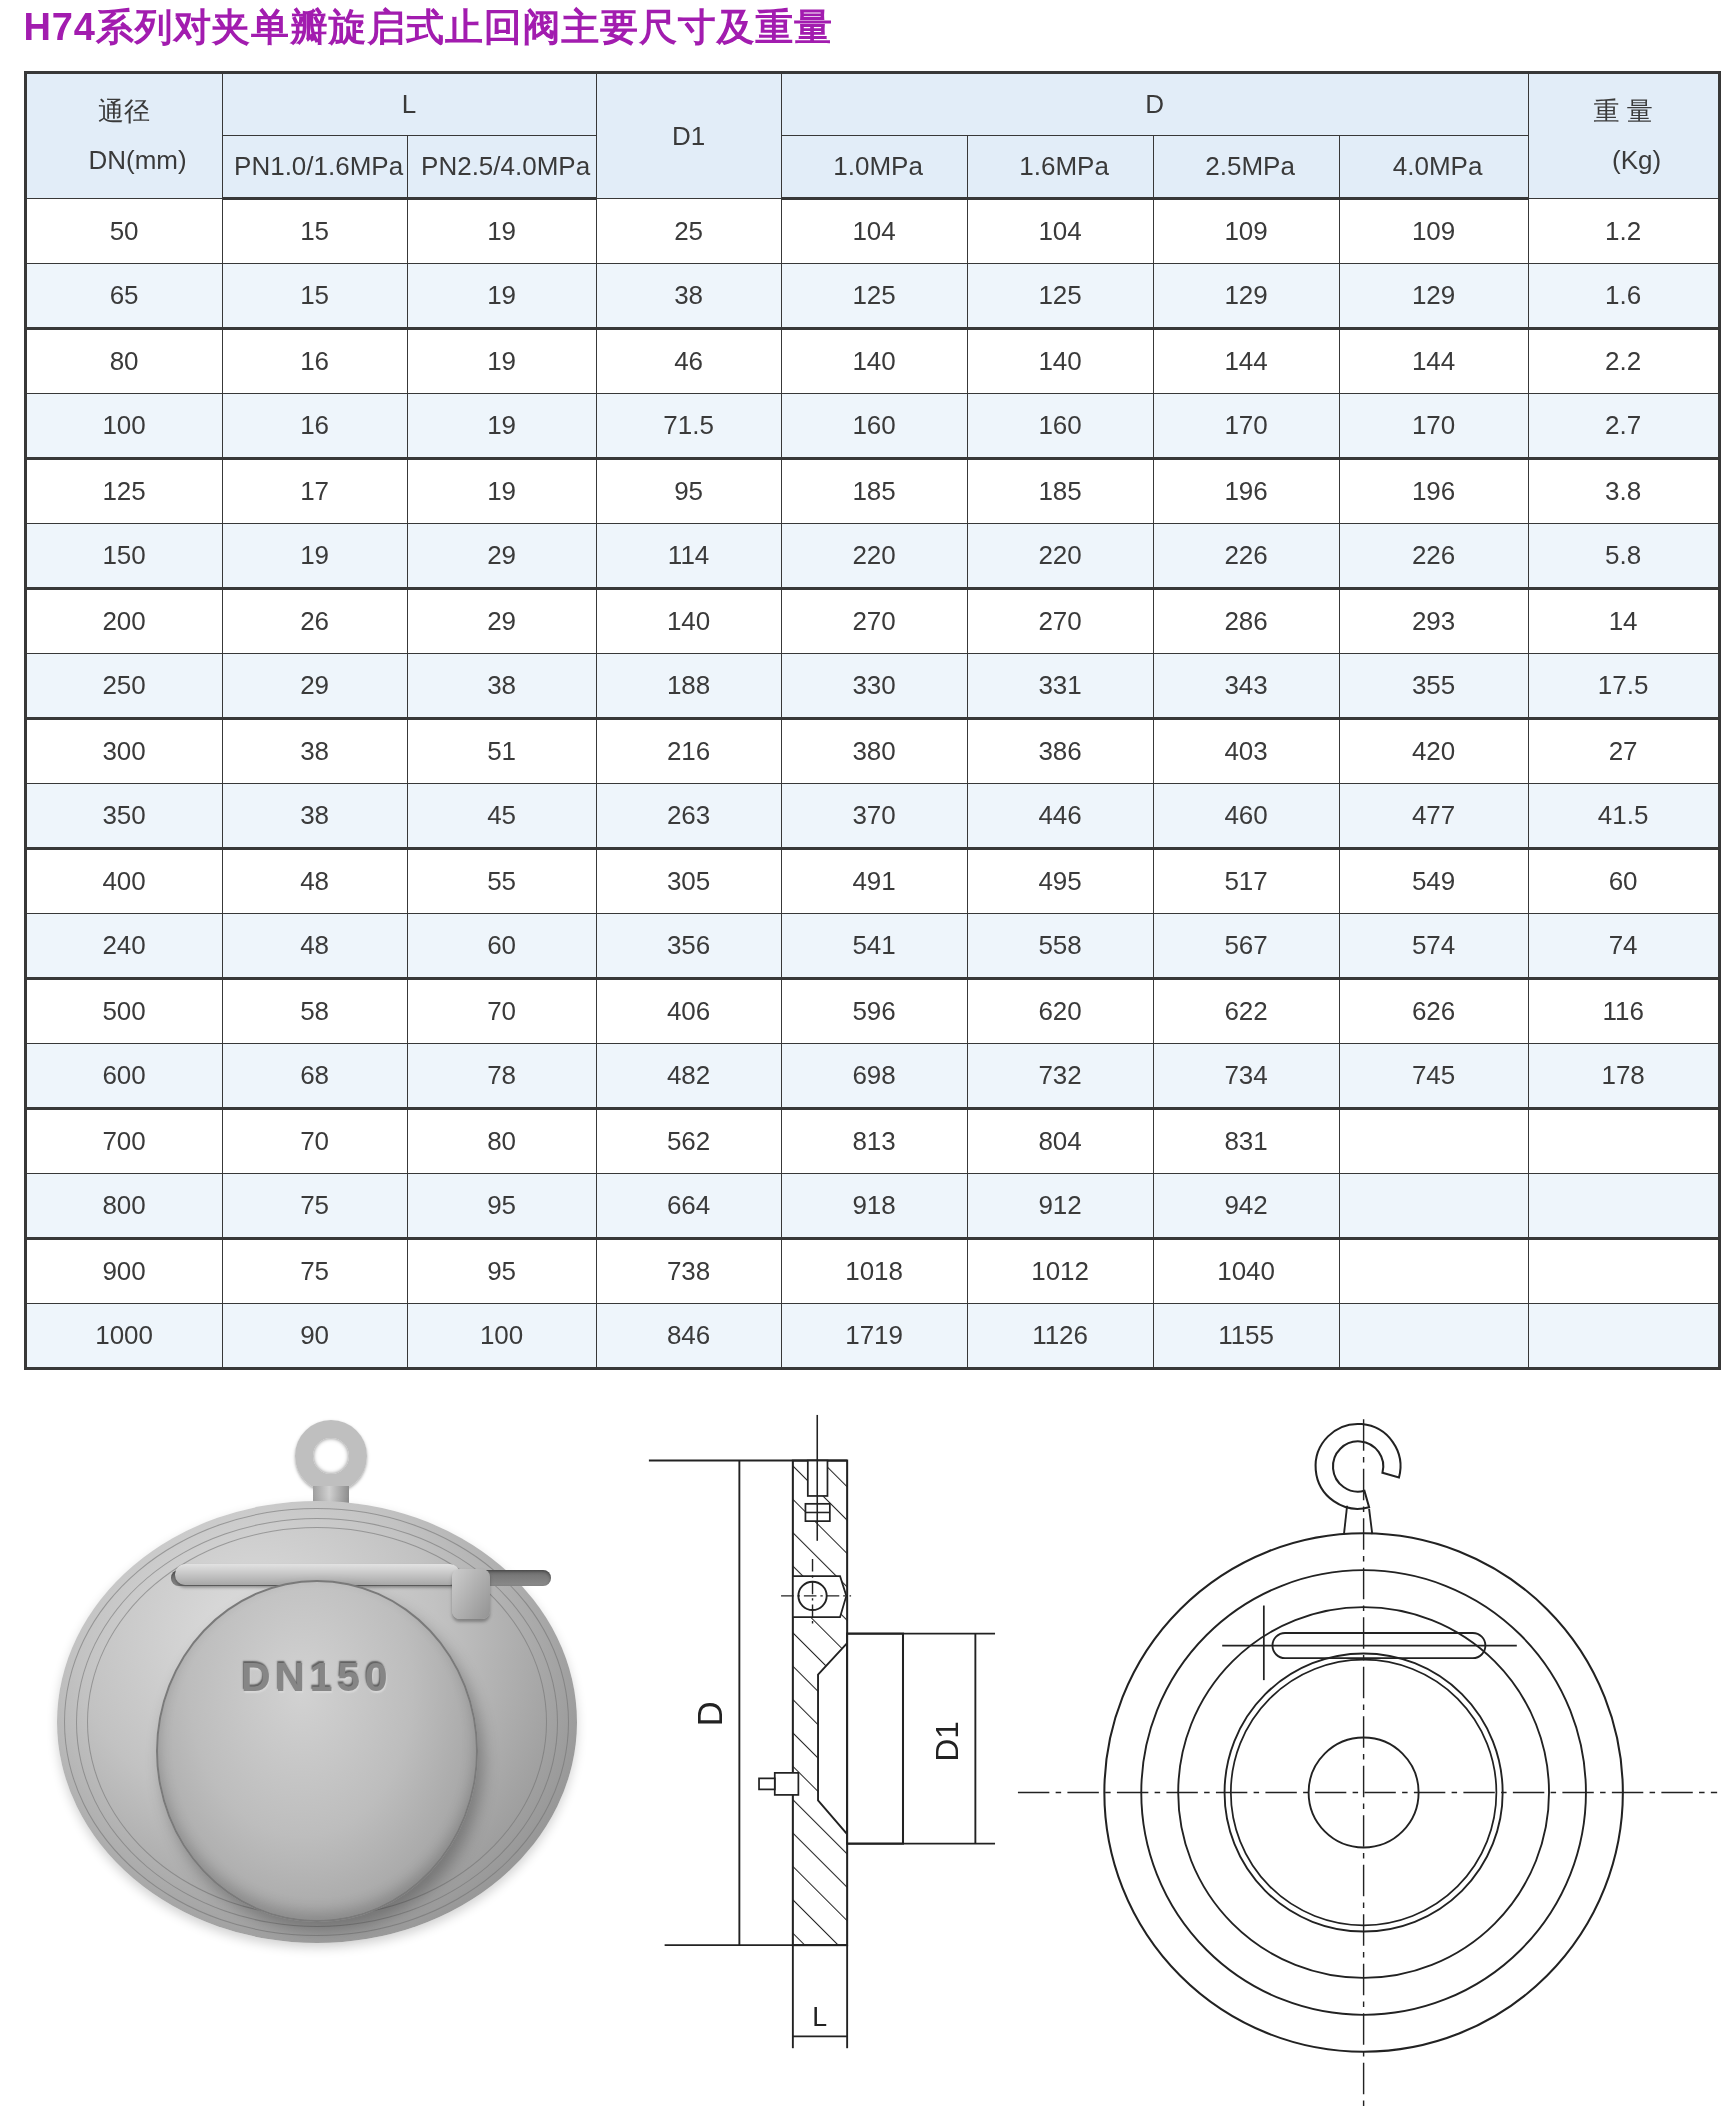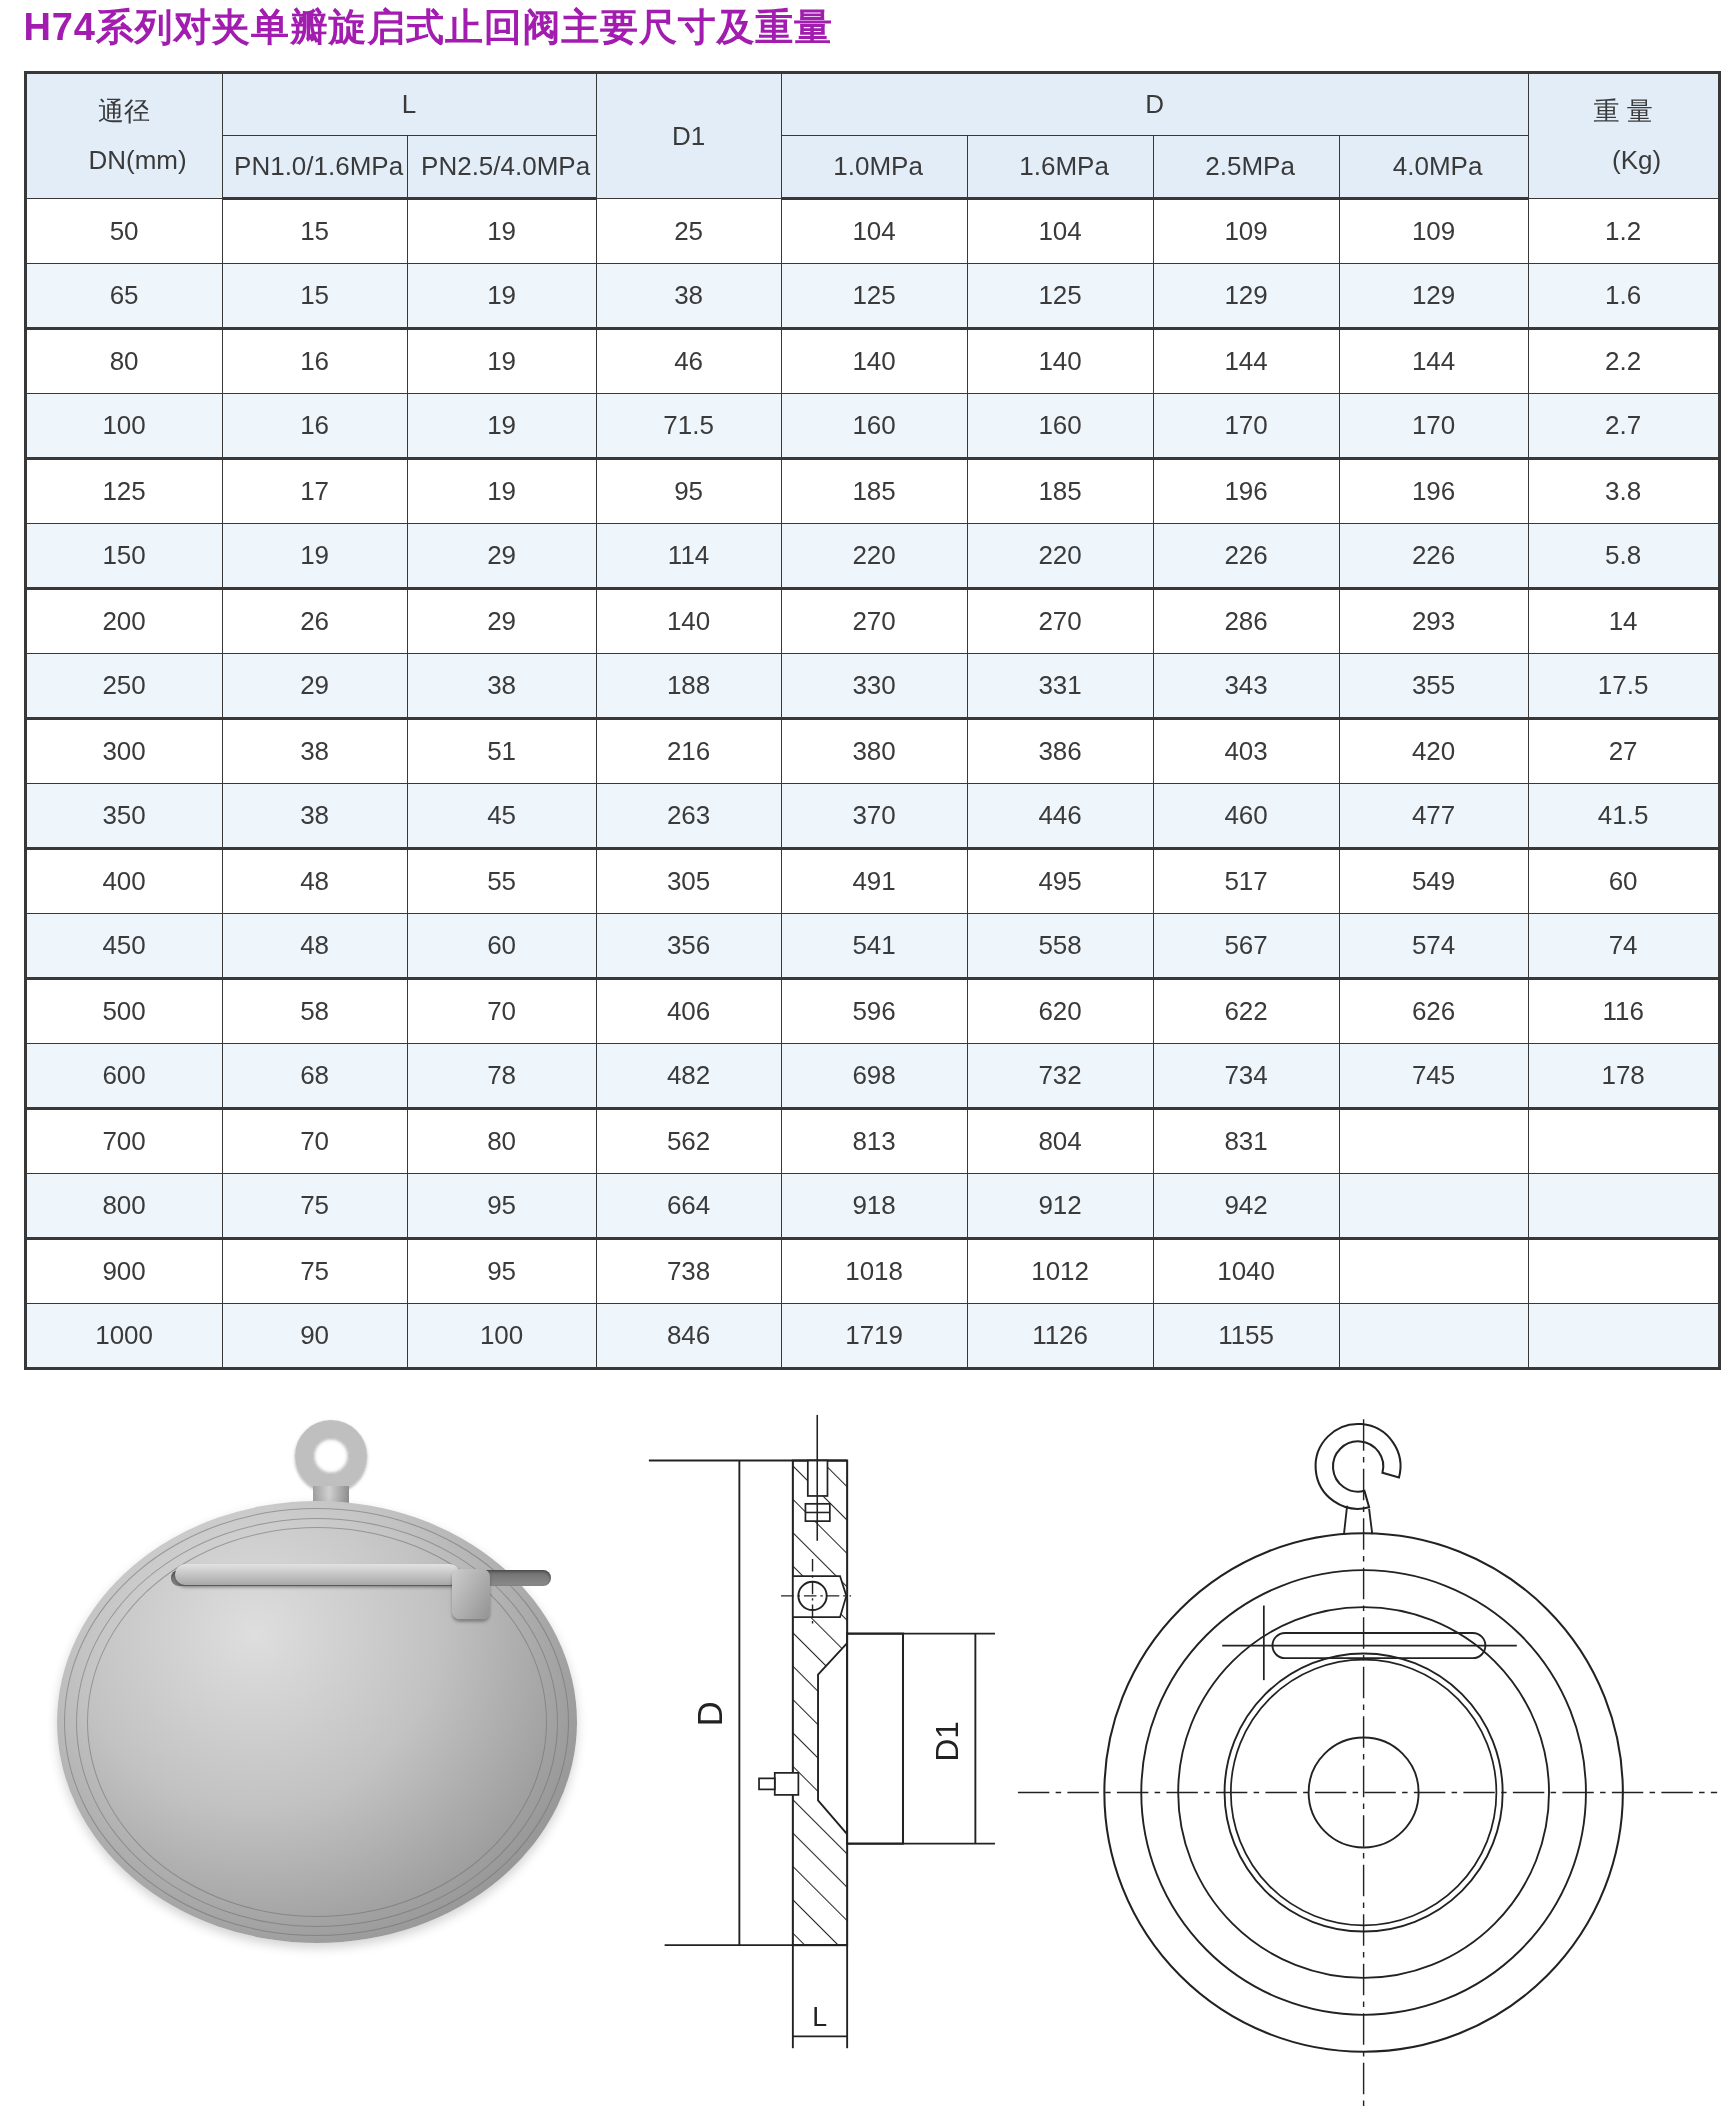--- a/index.html
+++ b/index.html
@@ -233,21 +233,21 @@
         <td>48</td>
         <td>55</td>
         <td>305</td>
         <td>491</td>
         <td>495</td>
         <td>517</td>
         <td>549</td>
         <td>60</td>
       </tr>
       <tr>
-        <td>450</td>
+        <td>240</td>
         <td>48</td>
         <td>60</td>
         <td>356</td>
         <td>541</td>
         <td>558</td>
         <td>567</td>
         <td>574</td>
         <td>74</td>
       </tr>
       <tr>
@@ -323,20 +323,23 @@
   <div class="lift-ring"></div>
   <div class="ring-neck"></div>
   <div class="valve-body">
     <div class="body-groove groove-1"></div>
     <div class="body-groove groove-2"></div>
     <div class="body-groove groove-3"></div>
   </div>
   <div class="pin-slot"></div>
   <div class="pin-bar"></div>
   <div class="pin-bracket"></div>
+  <div class="valve-disc">
+    <div class="embossed">DN150</div>
+  </div>
 </div>
 
 <div class="drawing section-drawing">
 <svg width="366" height="708" viewBox="0 0 465 900">
   <defs>
     <pattern id="hatch" width="30" height="30" patternUnits="userSpaceOnUse" patternTransform="rotate(-45)">
       <line x1="0" y1="0" x2="0" y2="30" stroke="#222" stroke-width="2.6"></line>
     </pattern>
   </defs>
 

